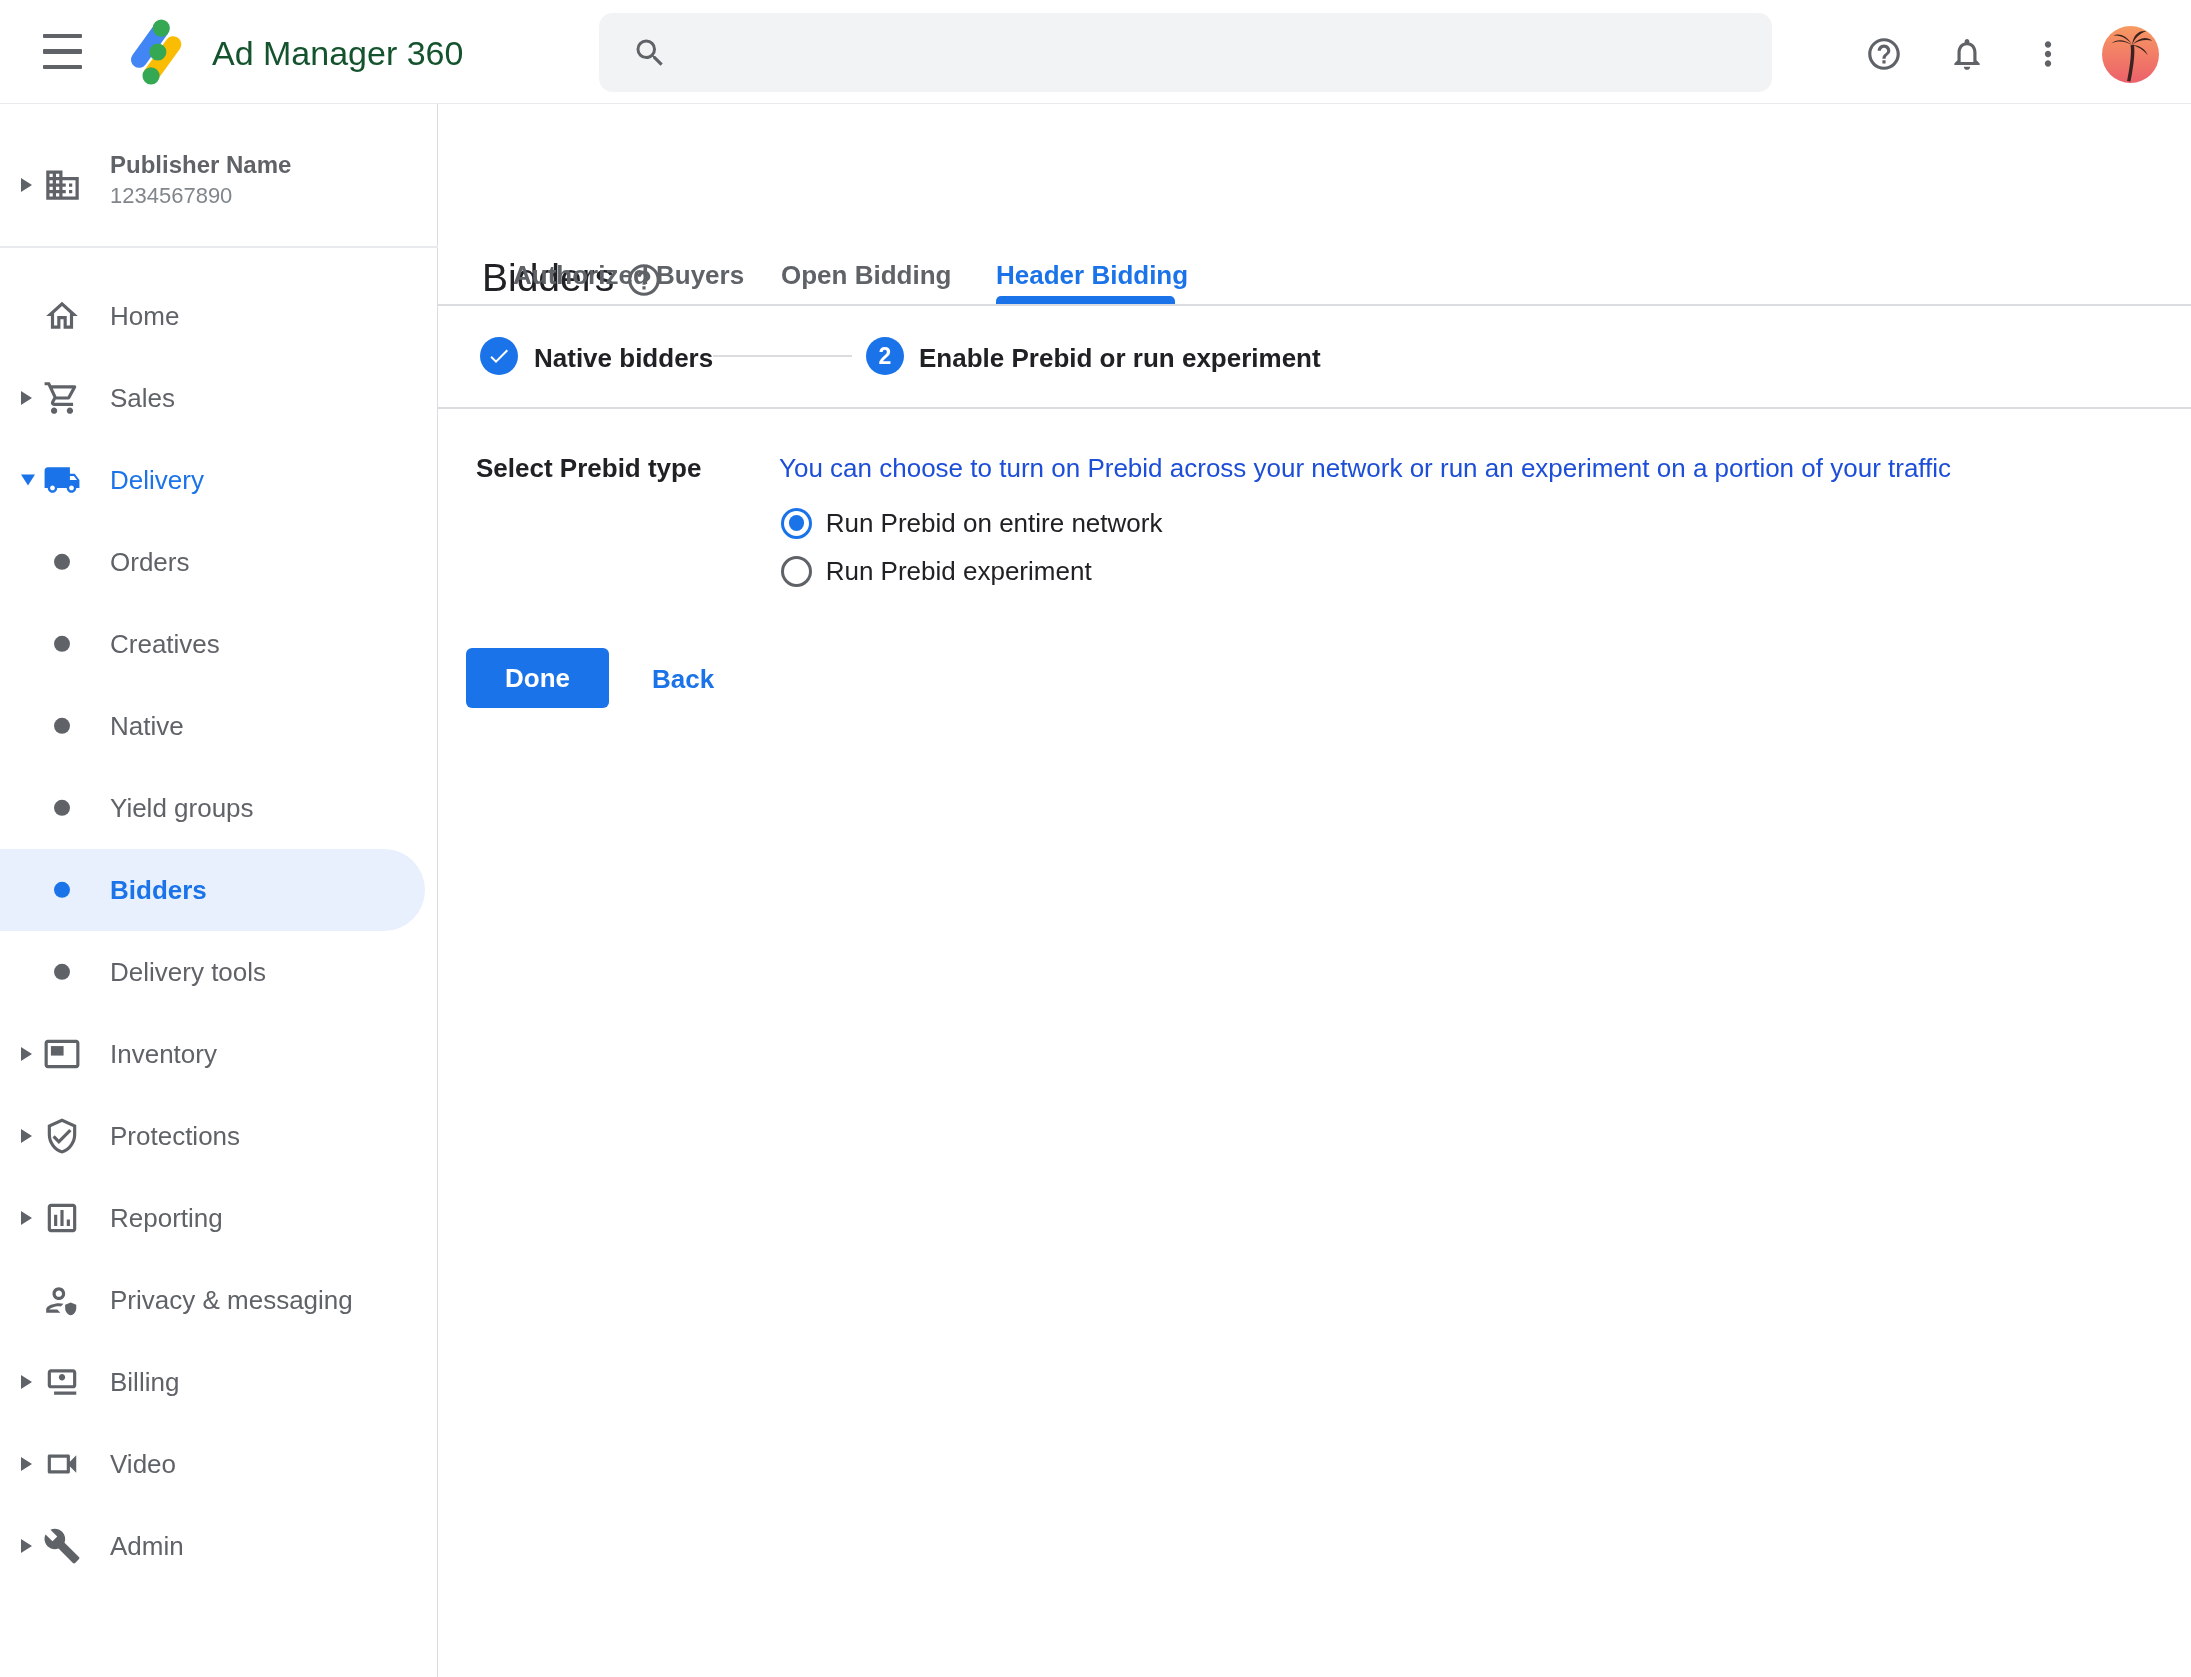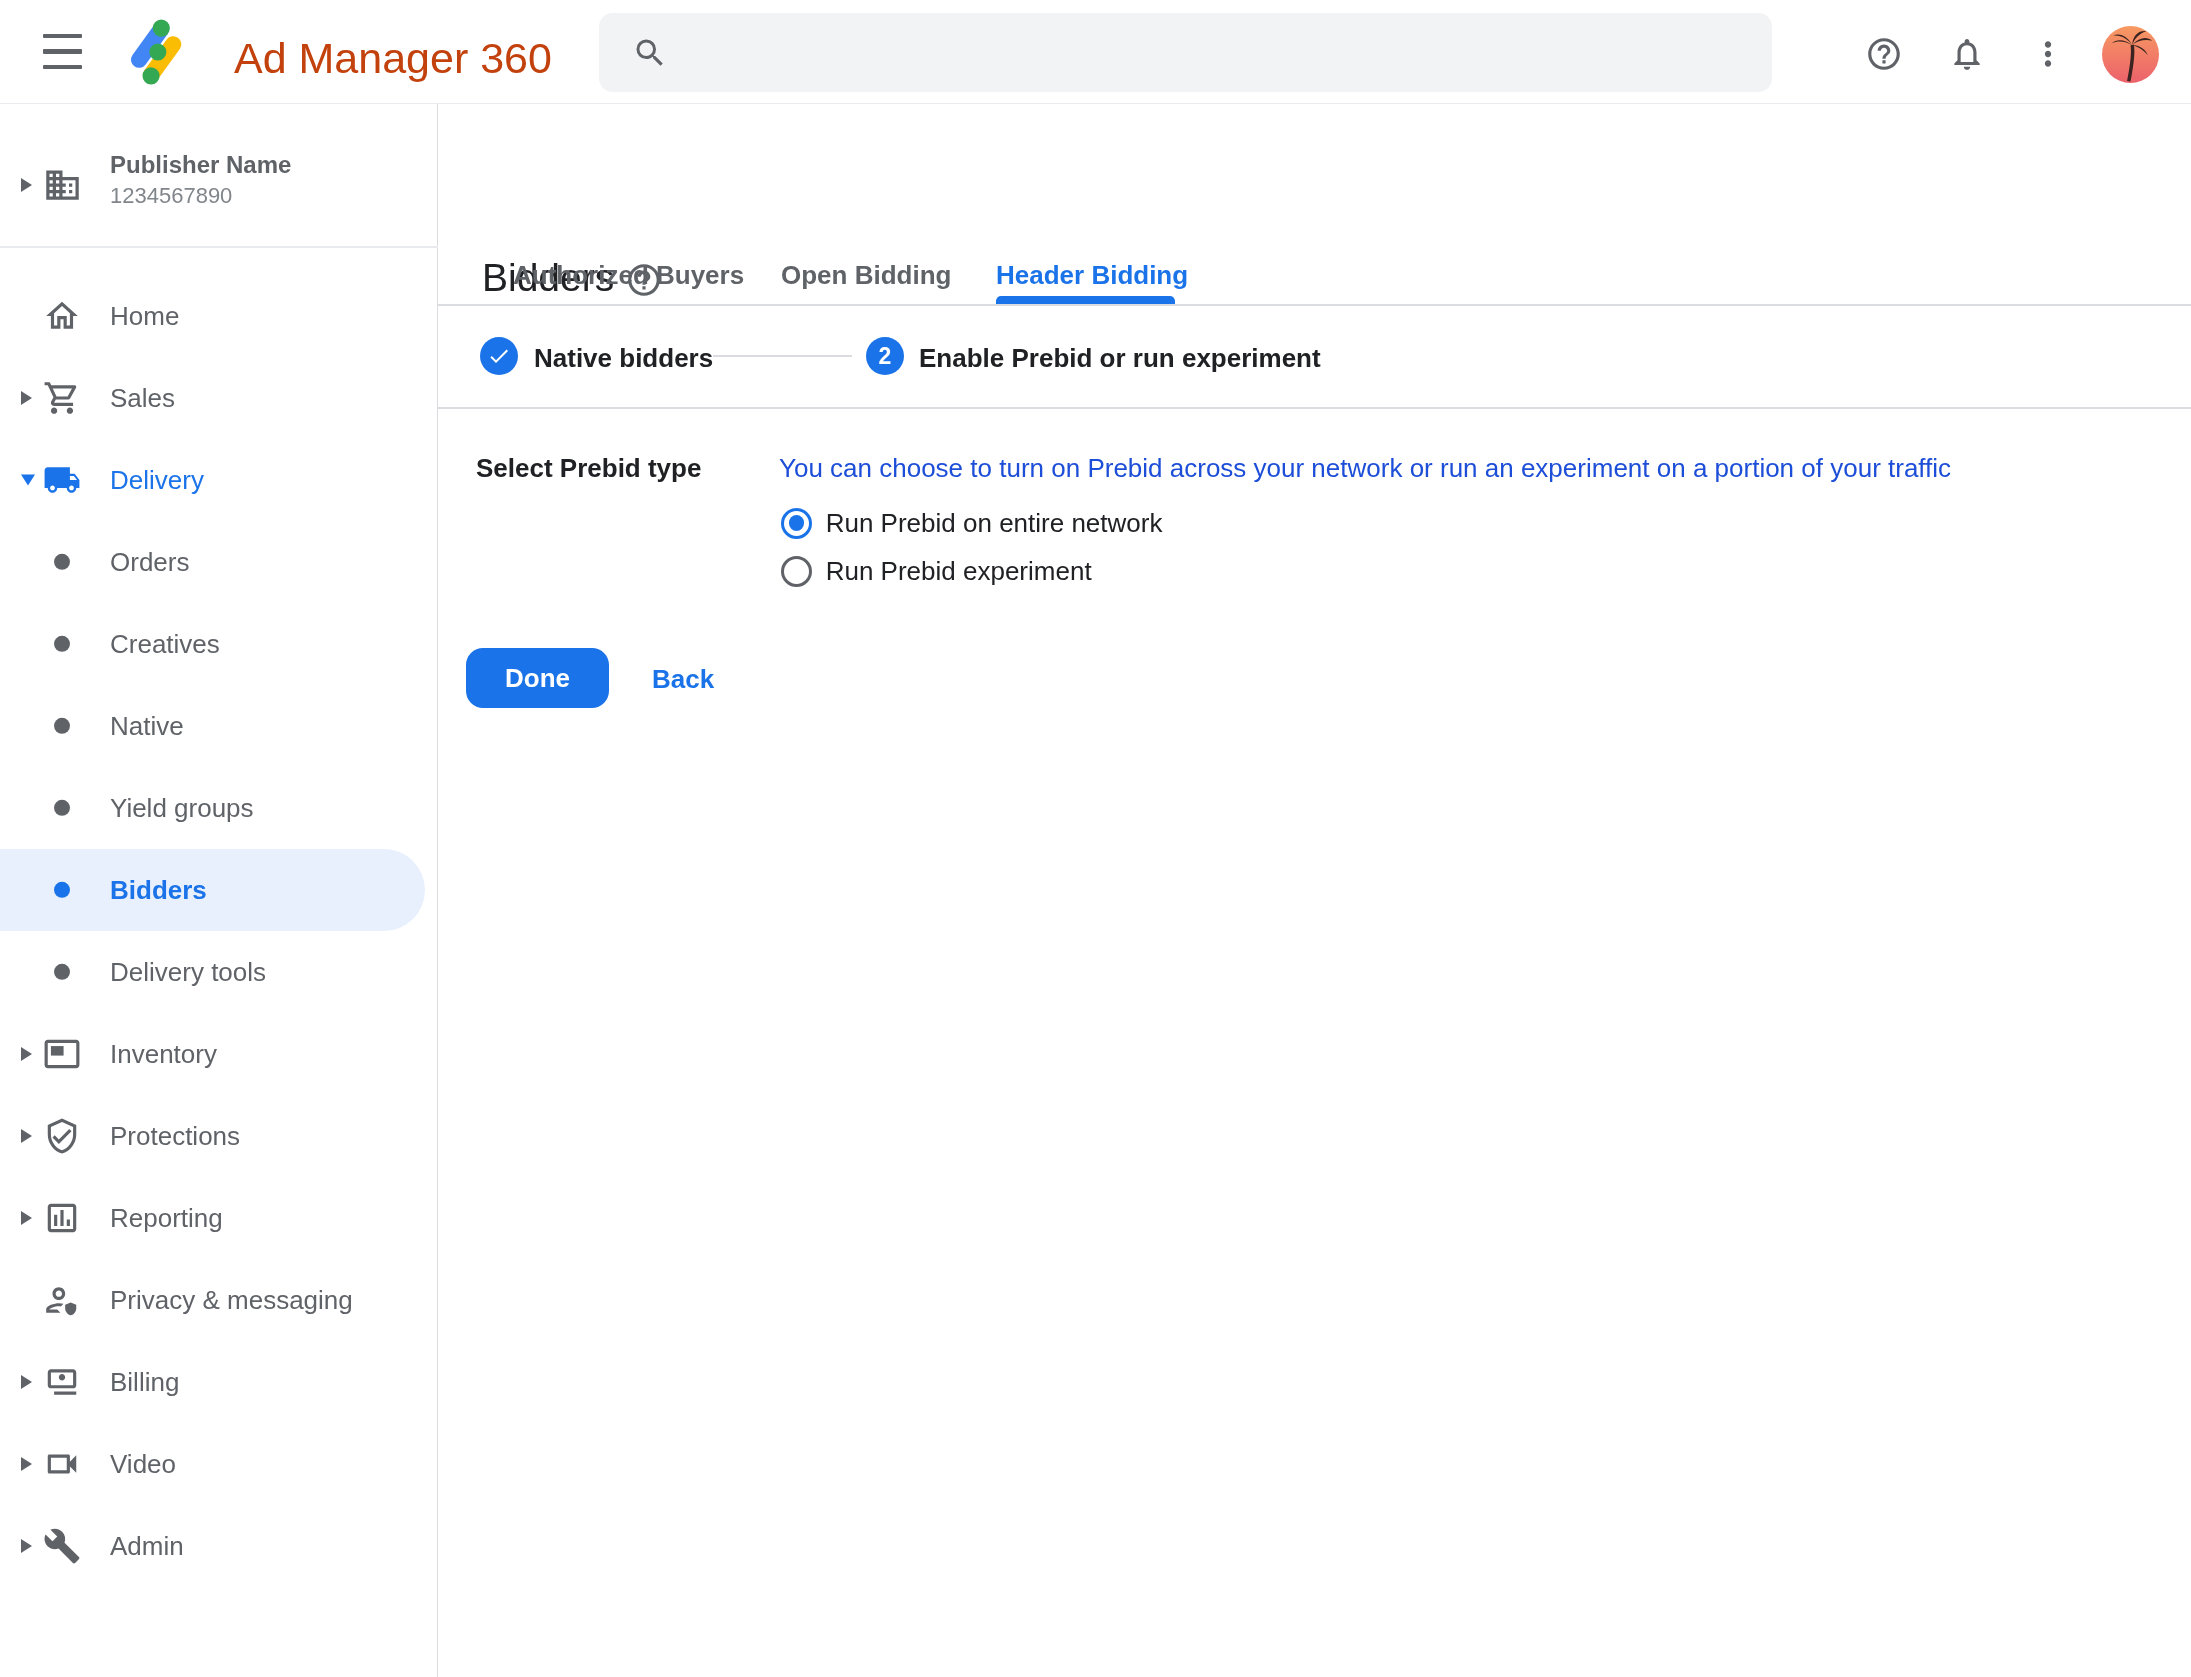--- a/index.html
+++ b/index.html
@@ -7,21 +7,21 @@
     font-family:"Liberation Sans", sans-serif; color:#202124; }
   .screen { position:relative; width:2192px; height:1678px; background:#fff; }
 
   
   .header { position:absolute; top:0; left:0; width:2192px; height:104px;
     background:#fff; border-bottom:1.7px solid #e8eaed; z-index:10; }
   .hamburger { position:absolute; left:43px; top:34px; width:39px; height:35px;
     display:flex; flex-direction:column; justify-content:space-between; cursor:pointer; }
   .hamburger span { display:block; width:39px; height:4.3px; background:#5f6368; border-radius:0.9px; }
   .logo-mark { position:absolute; left:122px; top:17px; width:70px; height:70px; }
-  .app-title { position:absolute; left:234px; top:34px; font-size:43px; color:#c2410c; white-space:nowrap; }
+  .app-title { position:absolute; left:212px; top:34px; font-size:34px; color:#14532d; white-space:nowrap; }
   .search-bar { position:absolute; left:599px; top:13px; width:1173px; height:79px;
     background:#f1f3f4; border-radius:13.7px; display:flex; align-items:center; }
   .search-bar svg { margin-left:33px; flex:0 0 auto; }
   .search-input { flex:1; height:51px; margin:0 26px 0 20.5px; border:none; outline:none;
     background:transparent; font-size:26px; color:#202124; font-family:"Liberation Sans",sans-serif; }
   .hdr-btn { position:absolute; top:35px; width:38px; height:38px; border:none; background:none;
     padding:0; cursor:pointer; }
   .avatar { position:absolute; left:2102px; top:26px; width:57px; height:57px; border-radius:50%;
     overflow:hidden; cursor:pointer; border:none; padding:0; background:none; }
 
@@ -80,21 +80,21 @@
   .radio-row { position:absolute; left:343px; height:34px; display:flex; align-items:center; cursor:pointer; }
   .radio-row.r0 { top:402px; }
   .radio-row.r1 { top:450px; }
   .radio-outer { width:31px; height:31px; border-radius:50%; border:3.4px solid #5f6368;
     display:flex; align-items:center; justify-content:center; flex:0 0 auto; }
   .radio-row.checked .radio-outer { border-color:#1a73e8; }
   .radio-dot { width:15.4px; height:15.4px; border-radius:50%; background:#1a73e8; }
   .radio-label { margin-left:13.7px; font-size:26px; color:#202124; white-space:nowrap; }
 
   .done-btn { position:absolute; left:28px; top:544px; width:143px; height:60px;
-    background:#1a73e8; color:#fff; border:none; border-radius:17px;
+    background:#1a73e8; color:#fff; border:none; border-radius:6px;
     font-size:26px; font-weight:bold; font-family:"Liberation Sans",sans-serif; cursor:pointer; }
   .back-link { position:absolute; left:214px; top:560px; font-size:26px; font-weight:bold;
     color:#1a73e8; background:none; border:none; font-family:"Liberation Sans",sans-serif; cursor:pointer; }
 </style>
 </head>
 <body>
 
 <div class="screen">
 
   <div class="header">

